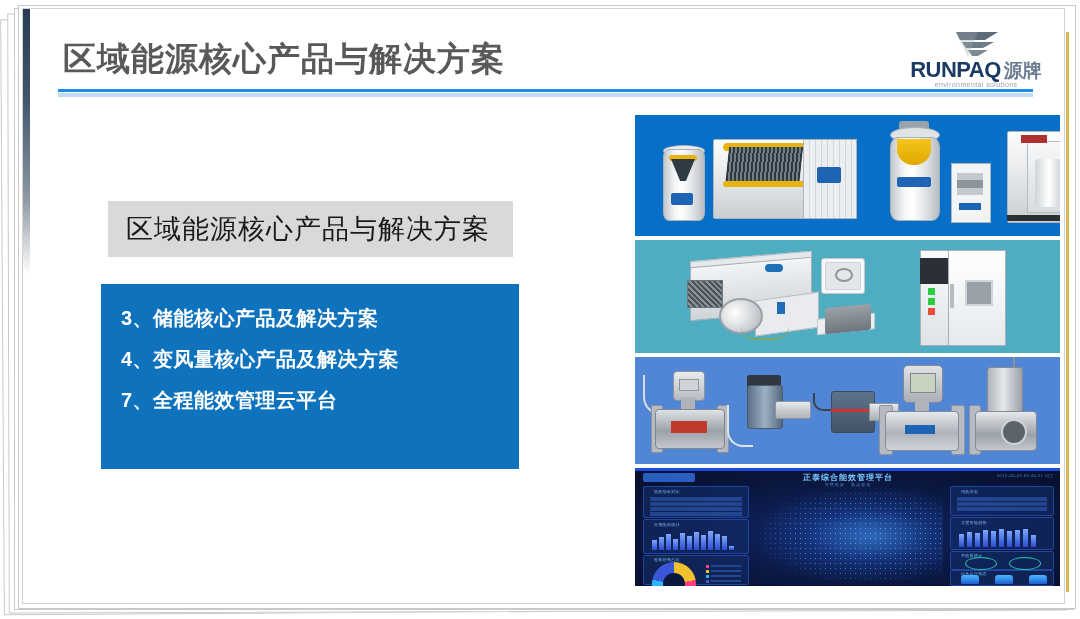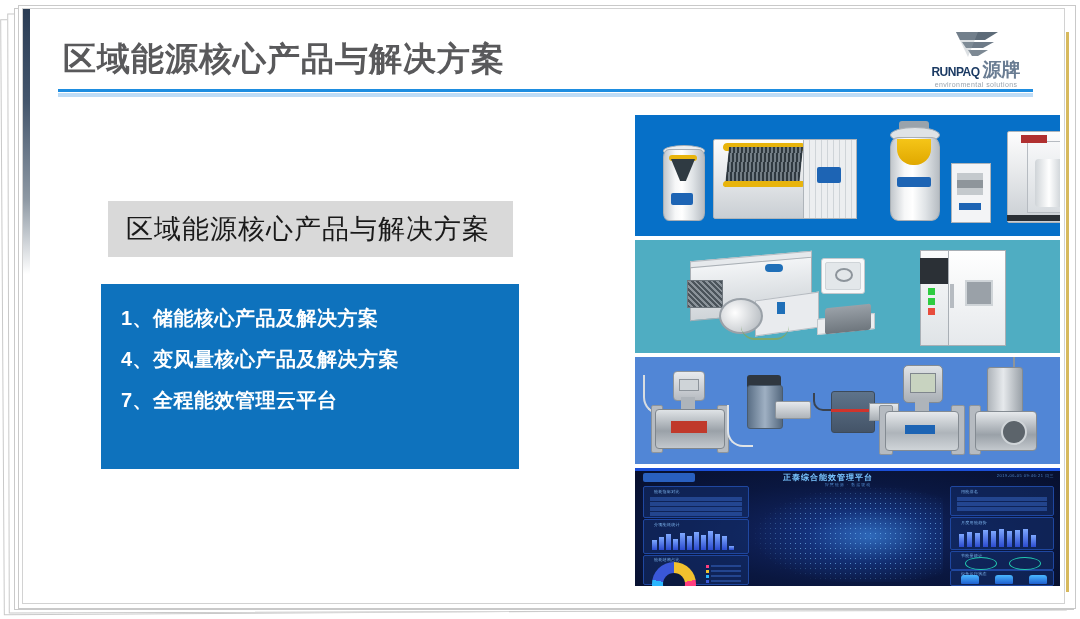--- a/index.html
+++ b/index.html
@@ -34,21 +34,21 @@
     font-size:33px;font-weight:bold;color:#59595b;letter-spacing:1px;
     white-space:nowrap;
   }
   .rule-main{position:absolute;left:35px;top:80px;width:975px;height:3px;background:#1e8de0;}
   .rule-sub{position:absolute;left:35px;top:84px;width:975px;height:4px;background:#bedcf6;}
 
   
   .logo{position:absolute;right:18px;top:22px;width:140px;height:66px;}
   .logo-mark{position:absolute;left:48px;top:0;width:46px;height:26px;}
   .logo-word{position:absolute;left:0;top:26px;width:140px;text-align:center;white-space:nowrap;}
-  .logo-word .en{font-size:12px;font-weight:bold;color:#1b3a63;letter-spacing:-0.5px;font-family:"Liberation Sans",sans-serif;}
+  .logo-word .en{font-size:22px;font-weight:bold;color:#1b3a63;letter-spacing:-0.5px;font-family:"Liberation Sans",sans-serif;}
   .logo-word .cn{font-size:19px;font-weight:bold;color:#6a7d93;margin-left:3px;}
   .logo-tag{position:absolute;left:0;top:50px;width:140px;text-align:center;font-size:7px;color:#9aa3ad;letter-spacing:.4px;}
 
   
   .gray-box{
     position:absolute;left:85px;top:192px;width:405px;height:56px;
     background:#d9d9d9;display:flex;align-items:center;
   }
   .gray-box span{font-size:27px;color:#1a1a1a;margin-left:18px;letter-spacing:1px;}
 
@@ -159,21 +159,21 @@
   .p3 .m5-ant{left:378px;top:0px;width:2px;height:14px;background:#8d949b;}
   .p3 .m5-body{left:340px;top:54px;width:60px;height:38px;border-radius:4px;background:linear-gradient(180deg,#e6e9ec,#9aa1a8 60%,#c3c8cd);border:1px solid #848b92;}
   .p3 .m5-fl{left:334px;top:48px;width:10px;height:48px;background:#b6bbc1;border:1px solid #8d949b;border-radius:2px;}
   .p3 .m5-hole{left:366px;top:62px;width:22px;height:22px;border-radius:50%;background:#5c646b;border:2px solid #cfd4d8;}
 
   
   .dash{position:absolute;left:0;top:0;width:425px;height:118px;
         background:radial-gradient(ellipse at 50% 55%,#13286b 0%,#0a1740 55%,#070f2c 100%);}
   .dash-top{position:absolute;left:0;top:0;width:425px;height:3px;background:#1b4fd8;}
   .dash-logo{position:absolute;left:8px;top:5px;width:52px;height:9px;background:#2f6fd8;opacity:.85;border-radius:2px;}
-  .dash-title{position:absolute;left:148px;top:4px;width:130px;text-align:left;
+  .dash-title{position:absolute;left:148px;top:4px;width:130px;text-align:center;
       font-size:8px;font-weight:bold;color:#79c5ff;letter-spacing:1px;white-space:nowrap;}
   .dash-sub{position:absolute;left:148px;top:14px;width:130px;text-align:center;font-size:4px;color:#4f86c8;letter-spacing:1px;}
   .dash-time{position:absolute;right:6px;top:5px;font-size:4px;color:#4f86c8;letter-spacing:.5px;white-space:nowrap;}
   .card{position:absolute;background:rgba(20,48,110,.55);border:1px solid #1f47a0;border-radius:2px;}
   .card-title{position:absolute;font-size:4px;color:#7fb7f0;letter-spacing:.3px;}
   .mini-bar{position:absolute;bottom:0;width:5px;background:linear-gradient(180deg,#7ea8ff,#2b4bd0);}
   .tbl-row{position:absolute;height:4px;background:rgba(60,110,210,.45);}
   .donut{position:absolute;width:44px;height:44px;border-radius:50%;
     background:conic-gradient(#f2c12e 0 22%,#ff3e7f 22% 55%,#2bb7ff 55% 78%,#3a57d8 78% 100%);}
   .donut::after{content:"";position:absolute;left:11px;top:11px;width:22px;height:22px;border-radius:50%;background:#0b1940;}
@@ -219,21 +219,21 @@
         <span class="en">RUNPAQ</span><span class="cn">源牌</span>
       </div>
       <div class="logo-tag">environmental solutions</div>
     </div>
 
     <div class="gray-box">
       <span>区域能源核心产品与解决方案</span>
     </div>
 
     <div class="blue-box">
-      <div class="row">1、储能核心产品及解决方案</div>
+      <div class="row">3、储能核心产品及解决方案</div>
       <div class="row">4、变风量核心产品及解决方案</div>
       <div class="row">7、全程能效管理云平台</div>
     </div>
 
     <div class="panel p1">
       <div class="obj tankA-top"></div>
       <div class="obj cyl tankA"></div>
       <div class="obj tankA-ring cap-yellow"></div>
       <div class="obj tankA-coil"></div>
       <div class="obj tankA-tag label-blue"></div>

